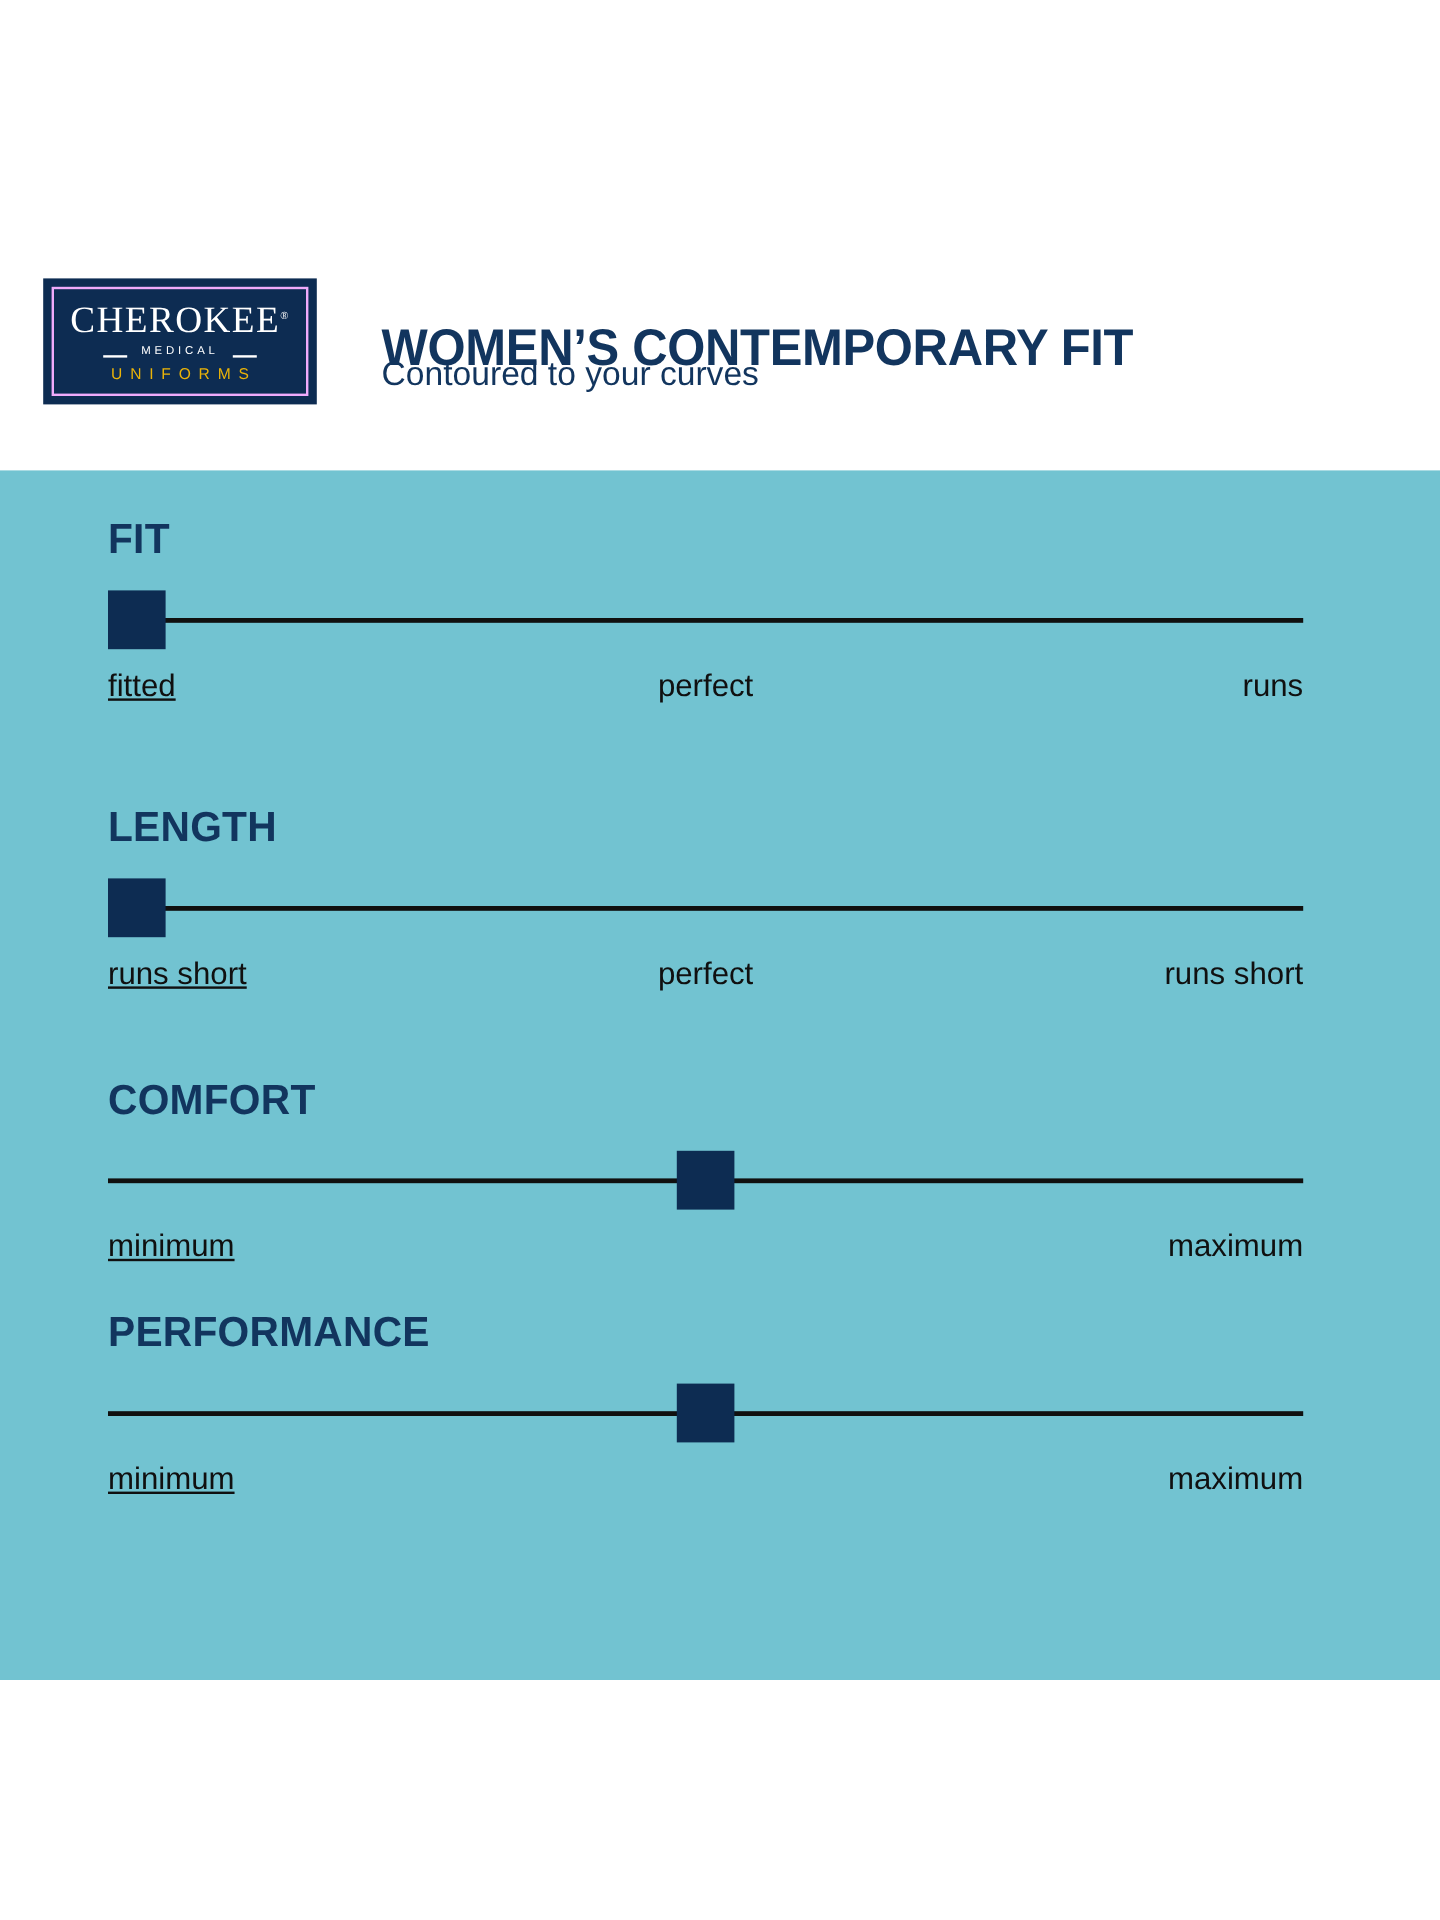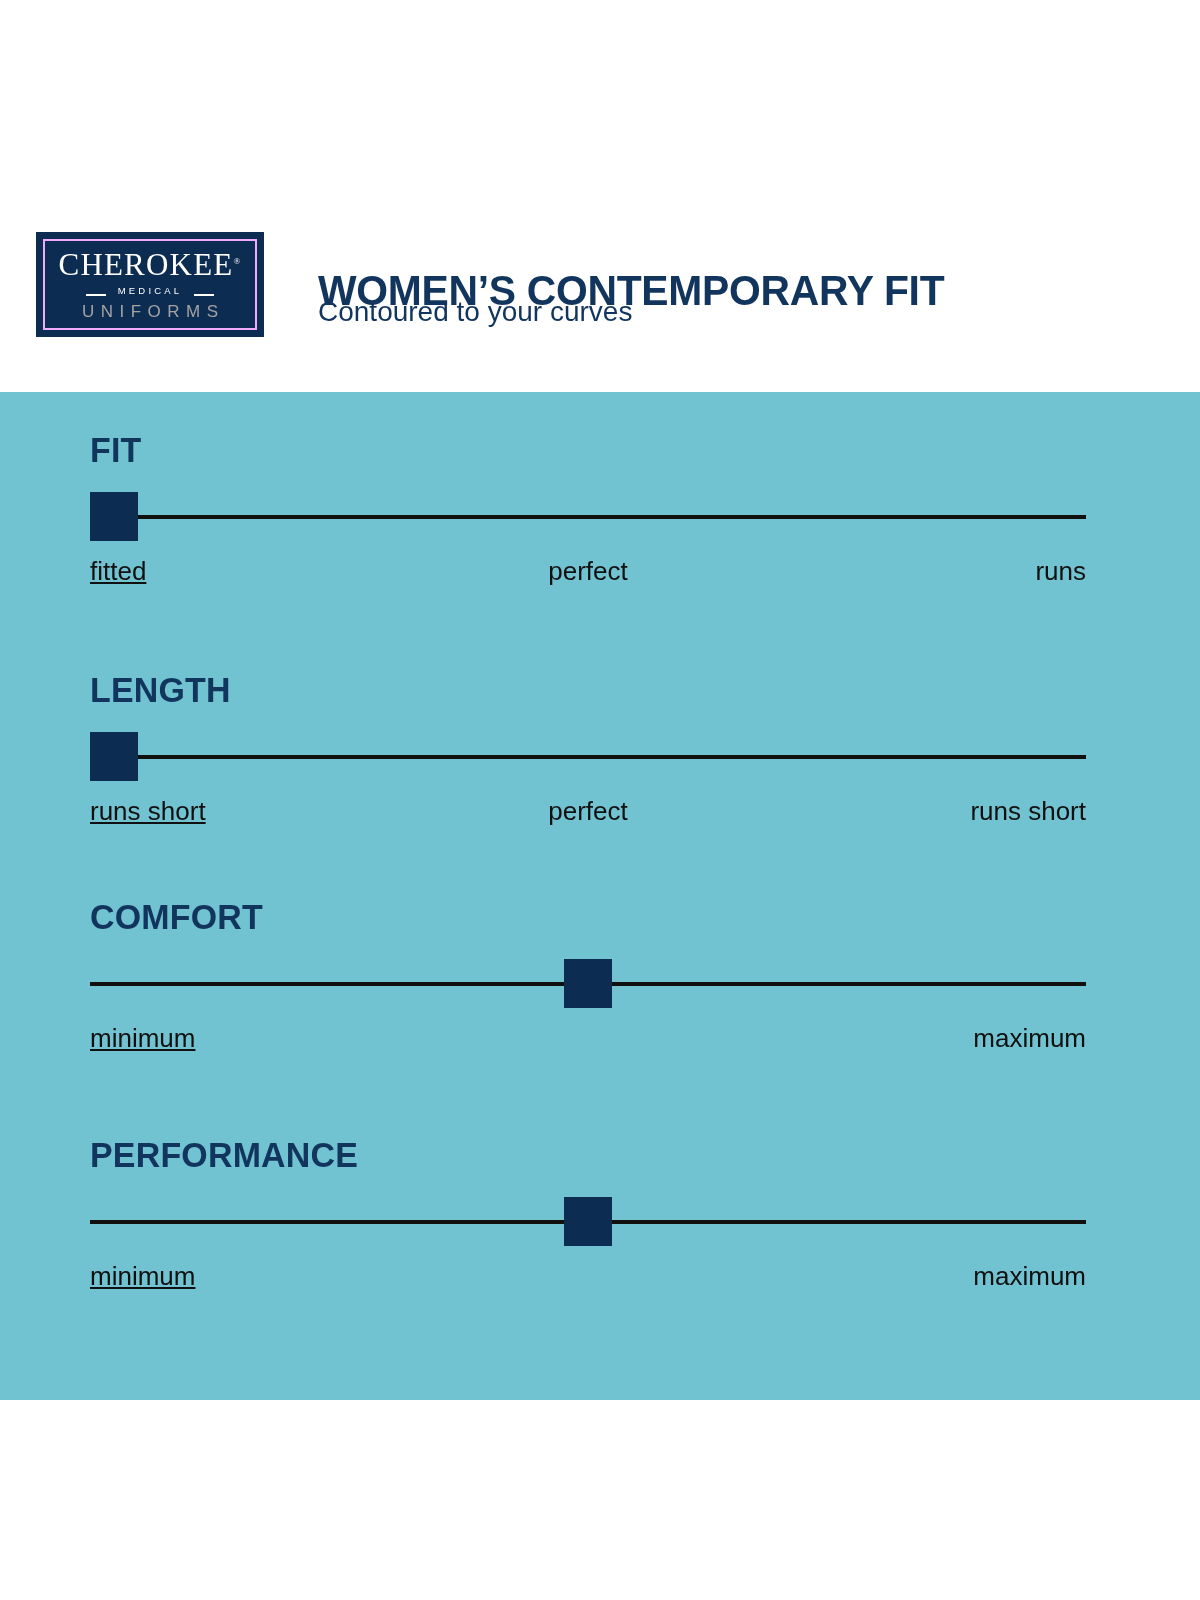--- a/index.html
+++ b/index.html
@@ -74,22 +74,22 @@
   .logo-medical-text {
     font-family: "Liberation Sans", sans-serif;
     color: #ffffff;
     font-size: 9.5px;
     letter-spacing: 3.2px;
     line-height: 1;
     white-space: nowrap;
   }
   .logo-uniforms {
     font-family: "Liberation Sans", sans-serif;
-    color: #a3a3a3;
-    font-size: 17px;
+    color: #eab308;
+    font-size: 13px;
     letter-spacing: 6.5px;
     line-height: 1;
     margin-top: 7px;
     text-indent: 6.5px;
     white-space: nowrap;
   }
 
   .head-title {
     position: absolute;
     left: 318px;
@@ -126,21 +126,21 @@
 
   
   .slider-group {
     position: absolute;
     left: 90px;
     width: 996px;
   }
   .slider-group[data-idx="0"] { top: 40px; }
   .slider-group[data-idx="1"] { top: 280px; }
   .slider-group[data-idx="2"] { top: 507px; }
-  .slider-group[data-idx="3"] { top: 745px; }
+  .slider-group[data-idx="3"] { top: 701px; }
 
   .slider-heading {
     font-size: 35px;
     font-weight: bold;
     color: #12355e;
     letter-spacing: 0.2px;
     line-height: 1;
     margin: 0;
     transform: scaleX(0.97);
     transform-origin: left top;

